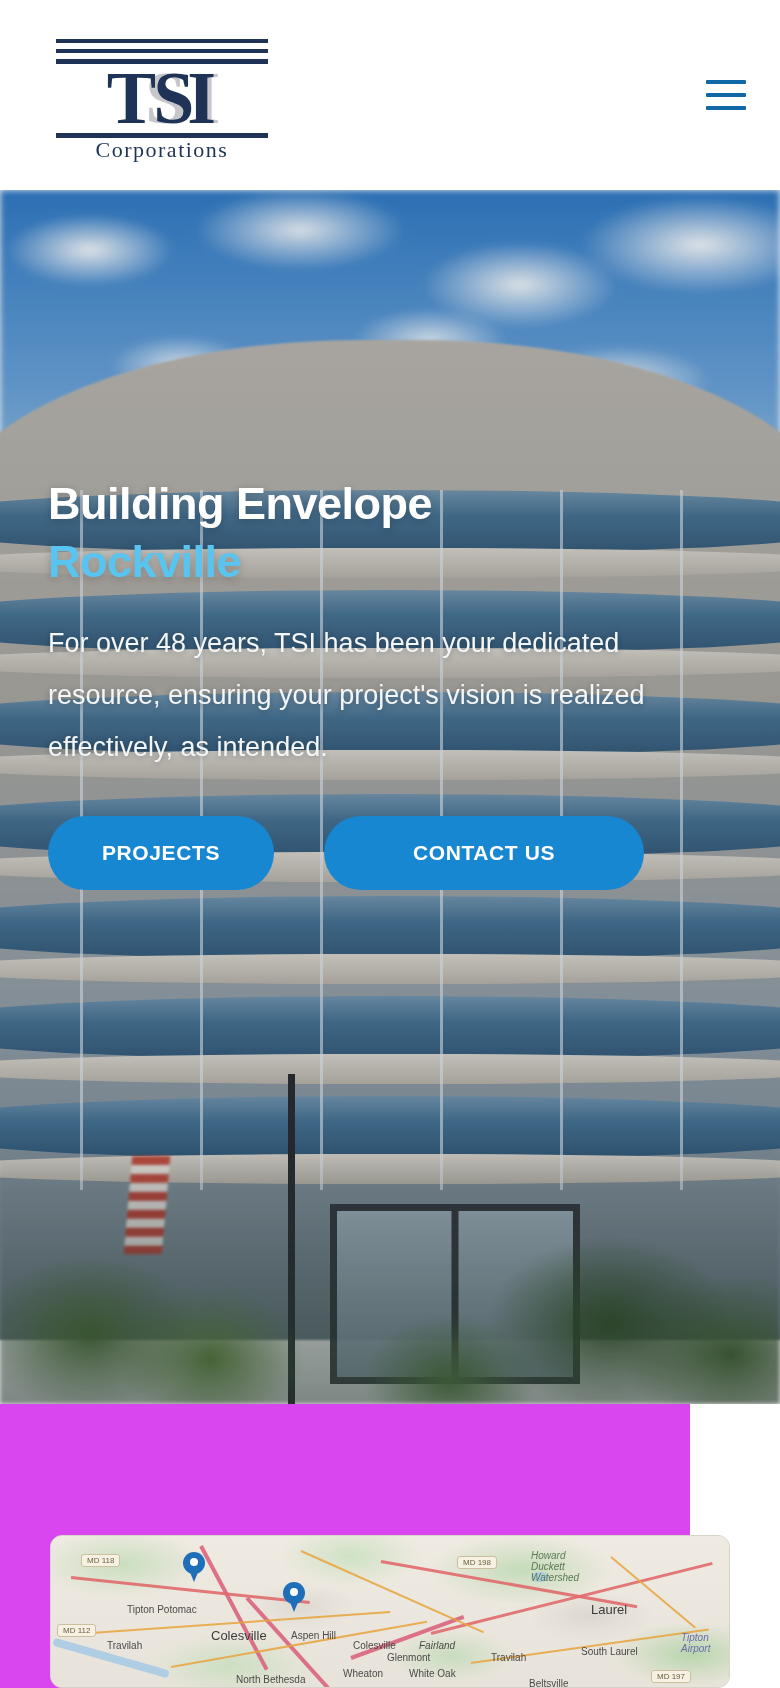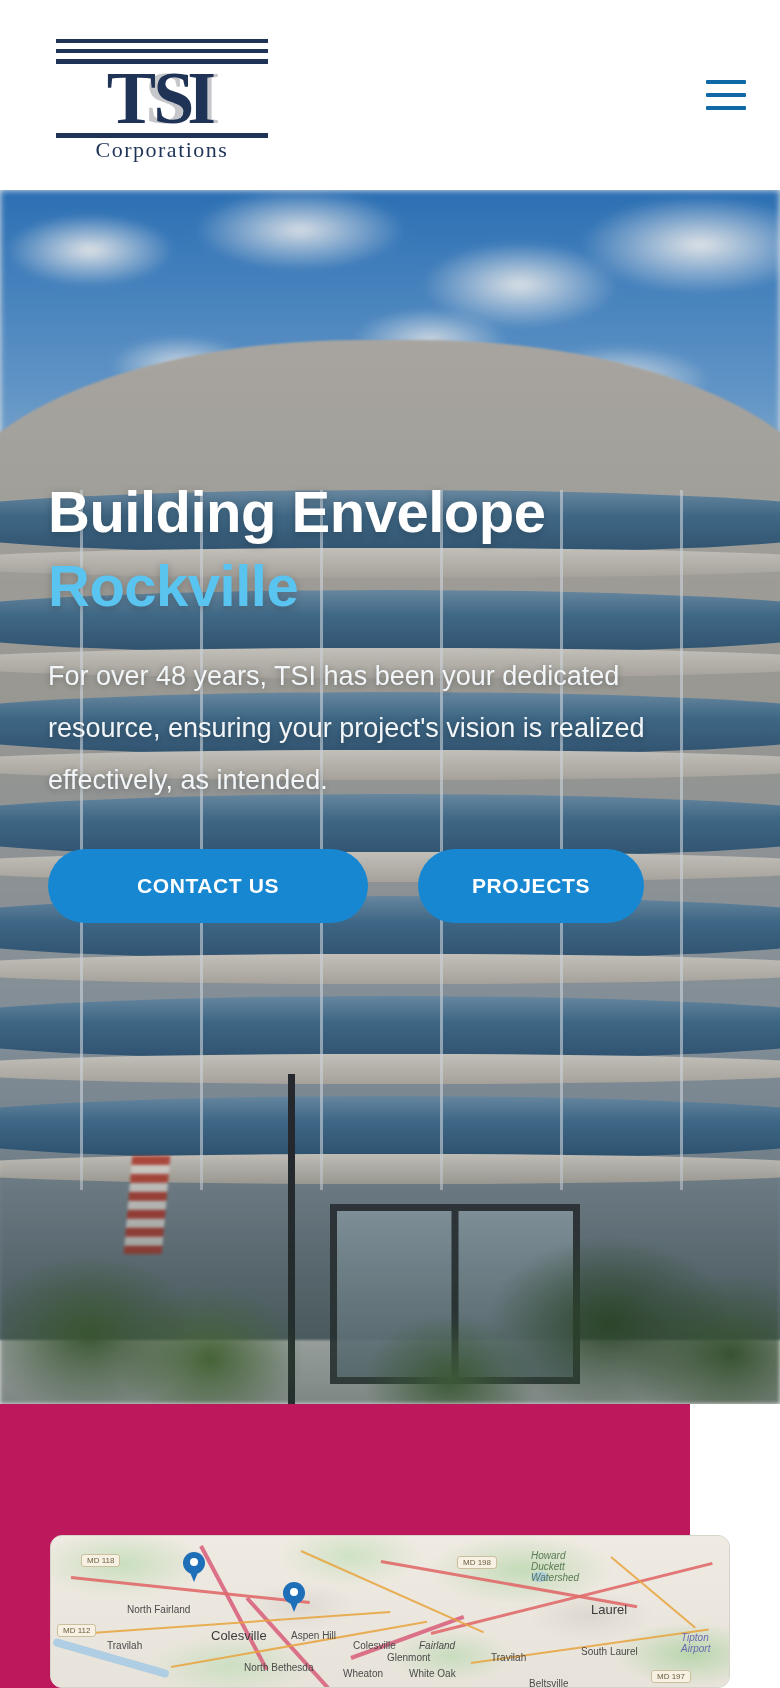--- a/index.html
+++ b/index.html
@@ -108,41 +108,41 @@
     background:repeating-linear-gradient(#c0392b 0 9px, #efe9e4 9px 18px);
     filter:blur(1.4px); opacity:.85; transform:skewX(-5deg);
   }
   .pole{ position:absolute; left:288px; bottom:0; width:7px; height:330px;
          background:#272b2f; filter:blur(.5px); }
   .hero-dim{ position:absolute; inset:0; background:rgba(20,28,40,.10); }
 
   
   .hero-copy{ position:absolute; left:48px; top:285px; width:660px; }
   .hero-h1{
-    font-size:58px; font-weight:700; line-height:1.28; color:#ffffff;
+    font-size:45px; font-weight:700; line-height:1.28; color:#ffffff;
     letter-spacing:-.5px; text-shadow:0 2px 8px rgba(0,0,0,.22);
   }
   .hero-h1 .accent{ color:#5ac4f0; display:block; }
   .hero-p{
     margin-top:28px; width:620px; font-size:27px; line-height:1.92;
     color:#f2f6f9; text-shadow:0 1px 6px rgba(0,0,0,.3);
   }
   .hero-btns{ margin-top:42px; display:flex; gap:50px; }
   .btn{
     height:74px; border-radius:37px; background:#1787d1; color:#ffffff;
     font-size:21px; font-weight:700; letter-spacing:.6px;
     display:flex; align-items:center; justify-content:center;
     border:none; cursor:pointer; font-family:"Liberation Sans", sans-serif;
   }
   .btn.contact{ width:320px; }
   .btn.projects{ width:226px; }
 
   
   .map-section{ position:absolute; left:0; top:1404px; width:690px; height:284px;
-                background:#be185d; }
+                background:#d946ef; }
   .map{
     position:absolute; left:50px; top:131px; width:680px; height:153px;
     border-radius:12px; overflow:hidden; border:1px solid #d7d3cb;
     background:#e9e4dc;
   }
   .map-base{
     position:absolute; inset:0;
     background:
       radial-gradient(ellipse 120px 48px at 70px 28px, #c9dfbe, rgba(201,223,190,0) 70%),
       radial-gradient(ellipse 100px 44px at 300px 20px, #cfe2c4, rgba(207,226,196,0) 70%),
@@ -242,22 +242,22 @@
     <div class="hero-dim"></div>
   </div>
 
   <div class="hero-copy">
     <h1 class="hero-h1">
       <span>Building Envelope</span>
       <span class="accent">Rockville</span>
     </h1>
     <p class="hero-p">For over 48 years, TSI has been your dedicated resource, ensuring your project's vision is realized effectively, as intended.</p>
     <div class="hero-btns">
+      <button class="btn projects">PROJECTS</button>
       <button class="btn contact">CONTACT US</button>
-      <button class="btn projects">PROJECTS</button>
     </div>
   </div>
 </div>
 
 <div class="map-section">
   <div class="map">
     <div class="map-base"></div>
 
     <div class="water" style="left:0;   top:118px; width:120px; height:8px; border-radius:4px; transform:rotate(16deg);"></div>
     <div class="water" style="left:480px; top:36px; width:18px; height:10px; border-radius:50%;"></div>
@@ -272,26 +272,26 @@
     <div class="road" style="left:120px; top:130px;width:260px; transform:rotate(-10deg);"></div>
     <div class="road" style="left:420px; top:126px;width:240px; transform:rotate(-8deg);"></div>
     <div class="road" style="left:250px; top:14px; width:200px; transform:rotate(24deg);"></div>
     <div class="road" style="left:560px; top:20px; width:110px; transform:rotate(40deg);"></div>
 
     <div class="shield" style="left:30px;  top:18px;">MD 118</div>
     <div class="shield" style="left:6px;   top:88px;">MD 112</div>
     <div class="shield" style="left:406px; top:20px;">MD 198</div>
     <div class="shield" style="left:600px; top:134px;">MD 197</div>
 
-    <div class="place" style="left:76px;  top:68px;">North Fairland</div>
+    <div class="place" style="left:76px;  top:68px;">Tipton Potomac</div>
     <div class="place big" style="left:160px; top:92px;">Colesville</div>
     <div class="place" style="left:240px; top:94px;">Aspen Hill</div>
     <div class="place" style="left:336px; top:116px;">Glenmont</div>
     <div class="place" style="left:56px;  top:104px;">Travilah</div>
-    <div class="place" style="left:185px; top:126px;margin-left:8px;">North Bethesda</div>
+    <div class="place" style="left:185px; top:138px;">North Bethesda</div>
     <div class="place" style="left:292px; top:132px;">Wheaton</div>
     <div class="place" style="left:358px; top:132px;">White Oak</div>
     <div class="place" style="left:302px; top:104px;">Colesville</div>
     <div class="place" style="left:368px; top:104px;font-style:italic;">Fairland</div>
     <div class="place" style="left:440px; top:116px;">Travilah</div>
     <div class="place" style="left:478px; top:142px;">Beltsville</div>
     <div class="place big" style="left:540px; top:66px;">Laurel</div>
     <div class="place" style="left:530px; top:110px;">South Laurel</div>
     <div class="place" style="left:480px; top:14px; color:#5a7a52; font-style:italic; width:70px; white-space:normal; line-height:1.1;">Howard Duckett Watershed</div>
     <div class="place" style="left:630px; top:96px; color:#6a6ab0; font-style:italic; width:52px; white-space:normal; line-height:1.1;">Tipton Airport</div>

